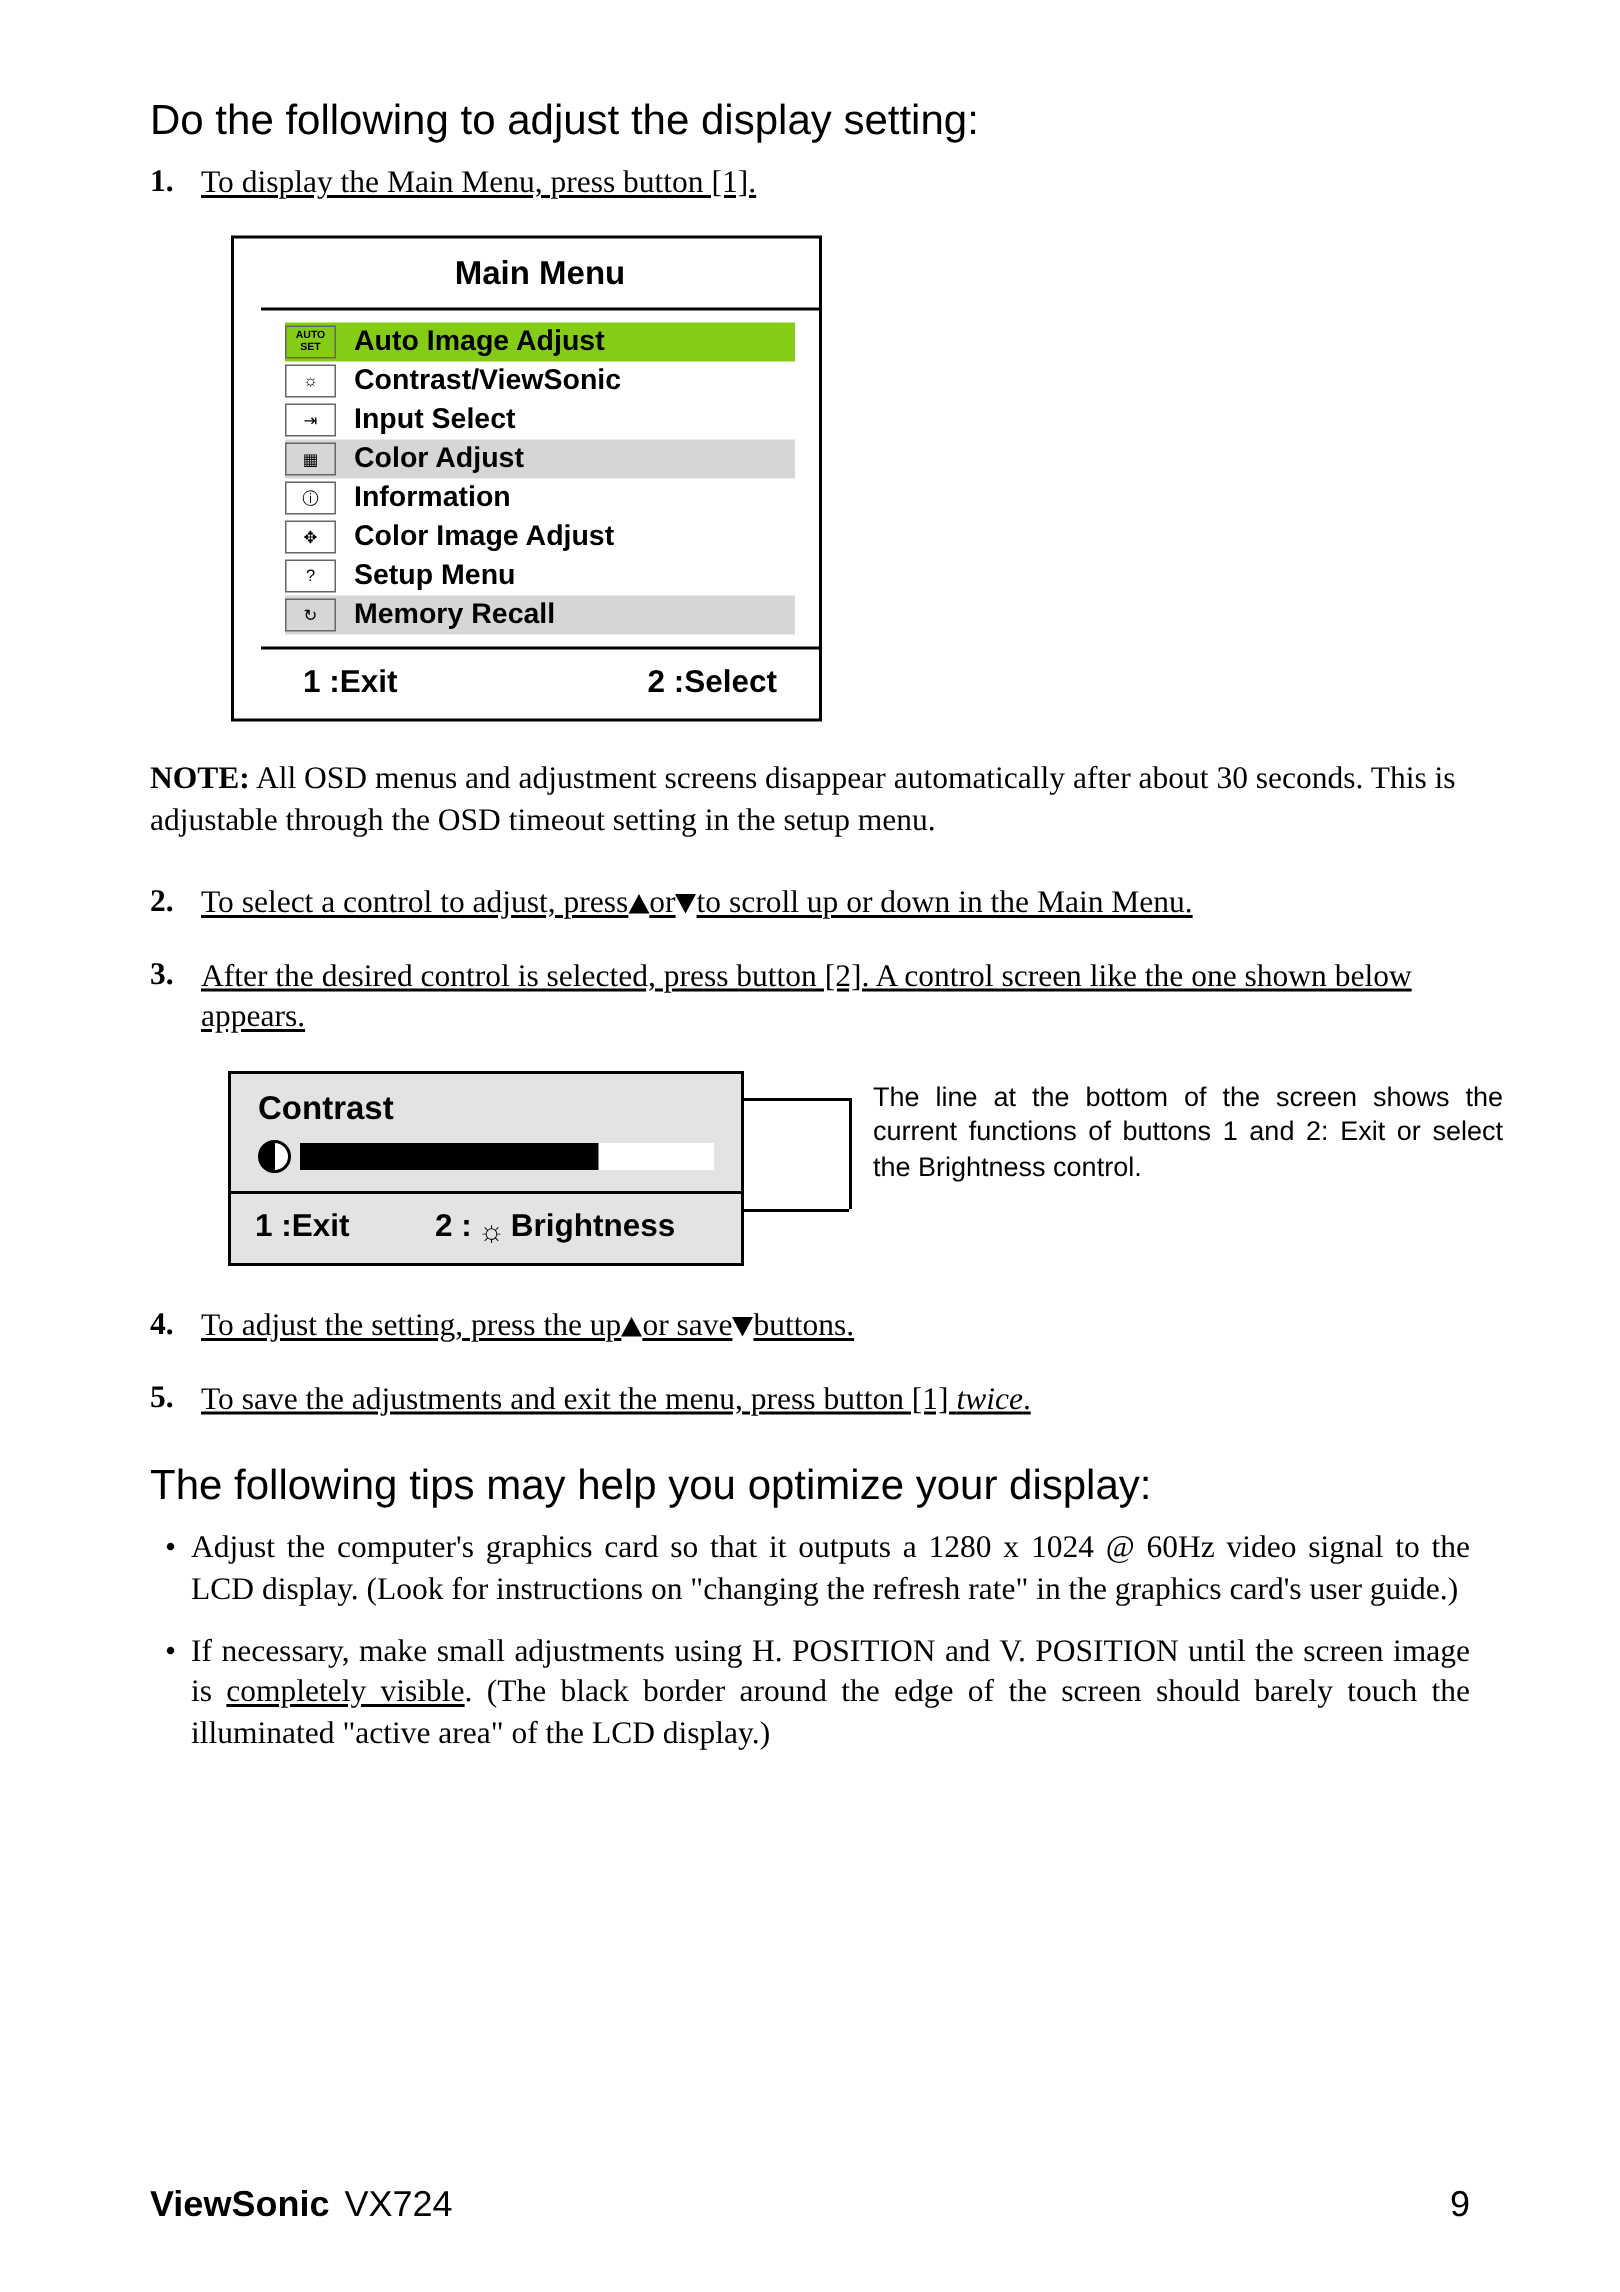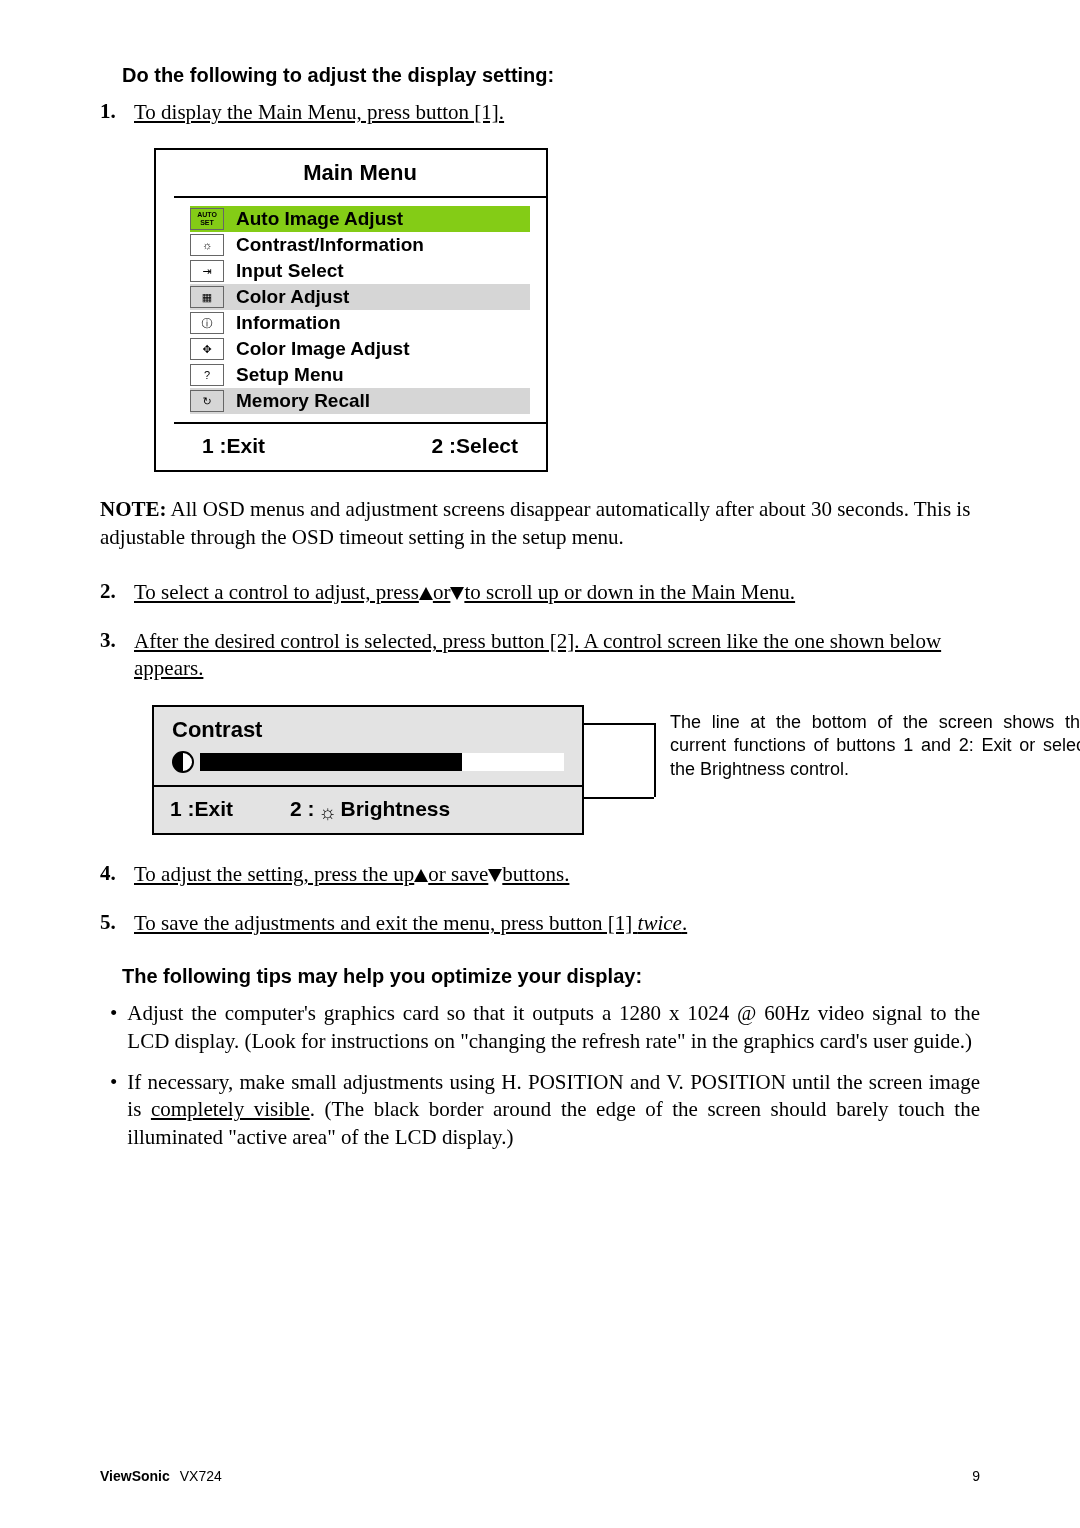--- a/index.html
+++ b/index.html
@@ -7,24 +7,23 @@
     width: 1080px;
     height: 1528px;
     background: #fff;
     font-family: "Times New Roman", Times, serif;
     color: #000;
     position: relative;
     padding: 64px 100px 40px 100px;
   }
   .h2 {
     font-family: Arial, Helvetica, sans-serif;
-    font-weight: bold;
-    font-size: 20px;
+    font-weight: normal;
+    font-size: 28px;
     margin-bottom: 12px;
-    margin-left: 22px;
   }
   .step {
     font-size: 21px;
     margin-bottom: 22px;
     display: flex;
     gap: 14px;
   }
   .step .num { font-weight: bold; min-width: 20px; }
   .step .txt { flex: 1; line-height: 1.3; text-decoration: underline; }
   .menu-box {
@@ -84,21 +83,21 @@
   }
   .tri-up { border-left: 7px solid transparent; border-right: 7px solid transparent; border-bottom: 13px solid #000; }
   .tri-down { border-left: 7px solid transparent; border-right: 7px solid transparent; border-top: 13px solid #000; }
   .contrast-wrap {
     display: flex;
     align-items: flex-start;
     gap: 0;
     margin: 0 0 26px 52px;
   }
   .contrast-box {
-    width: 432px;
+    width: 344px;
     border: 2px solid #000;
     background: #e3e3e3;
   }
   .contrast-top {
     padding: 10px 18px 12px 18px;
   }
   .contrast-title {
     font-family: Arial, Helvetica, sans-serif;
     font-weight: bold;
     font-size: 22px;
@@ -180,21 +179,21 @@
   .tip .txt { flex: 1; }
   .ital { font-style: italic; }
   .under { text-decoration: underline; }
   .footer {
     position: absolute;
     bottom: 44px;
     left: 100px; right: 100px;
     display: flex;
     justify-content: space-between;
     font-family: Arial, Helvetica, sans-serif;
-    font-size: 14px;
+    font-size: 24px;
   }
   .footer .brand { font-weight: bold; }
   .footer .brand .model { font-weight: normal; margin-left: 10px; }
   .gray-row { background: #d6d6d6; }
 </style>
 </head>
 <body>
 
 <div class="h2">Do the following to adjust the display setting:</div>
 
@@ -205,21 +204,21 @@
 
 <div class="menu-box">
   <div class="menu-title">Main Menu</div>
   <div class="menu-items">
     <div class="menu-row sel">
       <div class="mi-icon" style="font-size:7px;line-height:8px;font-weight:bold;text-align:center;">AUTO<br>SET</div>
       <div class="mi-label">Auto Image Adjust</div>
     </div>
     <div class="menu-row">
       <div class="mi-icon">☼</div>
-      <div class="mi-label">Contrast/Information</div>
+      <div class="mi-label">Contrast/ViewSonic</div>
     </div>
     <div class="menu-row">
       <div class="mi-icon">⇥</div>
       <div class="mi-label">Input Select</div>
     </div>
     <div class="menu-row gray-row">
       <div class="mi-icon">▦</div>
       <div class="mi-label">Color Adjust</div>
     </div>
     <div class="menu-row">

